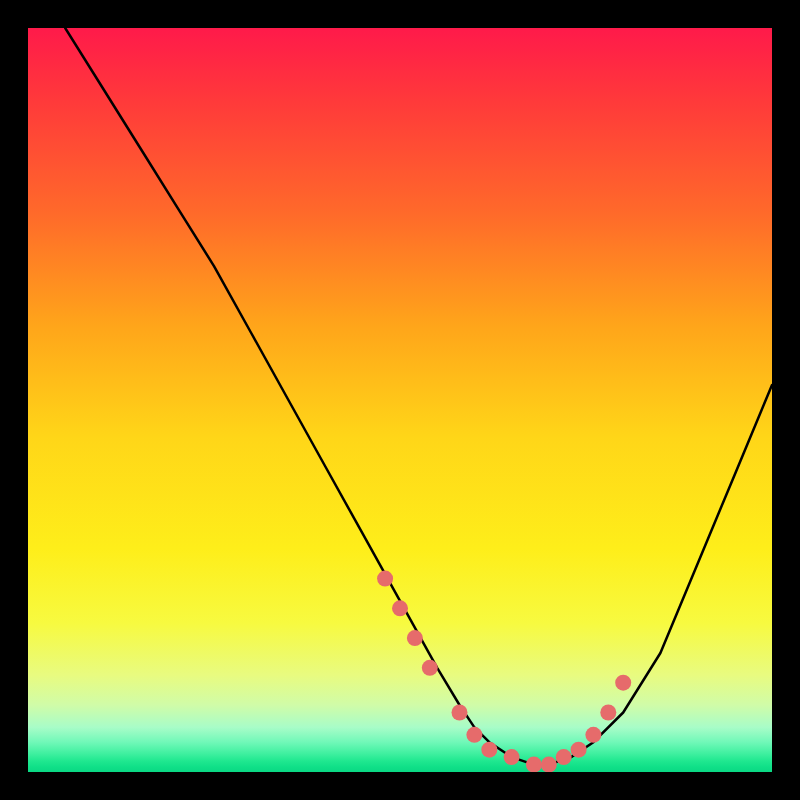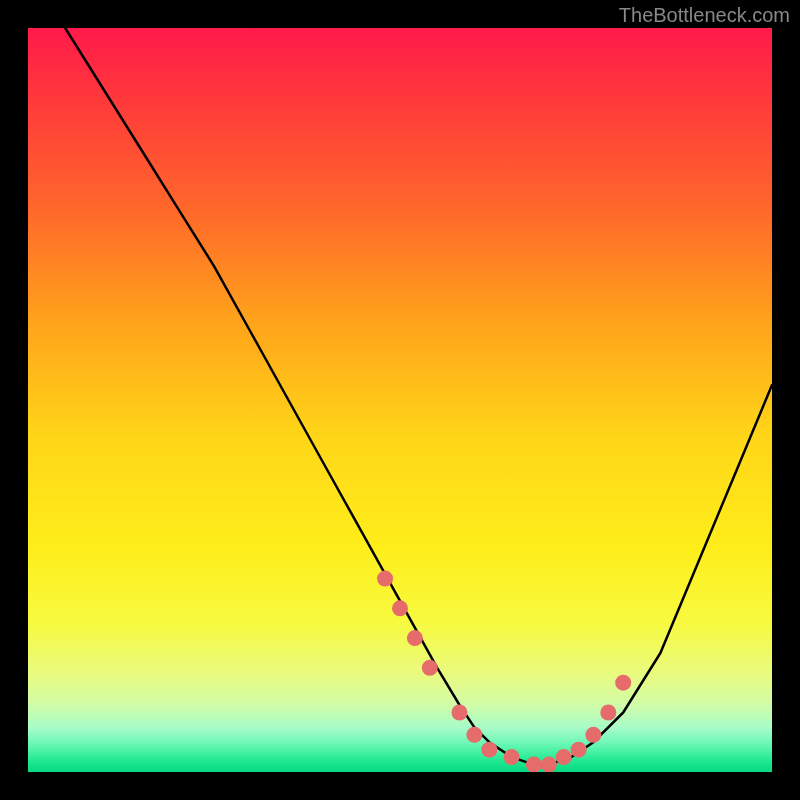--- a/index.html
+++ b/index.html
@@ -48,21 +48,20 @@
     left: 0;
     top: 0;
     width: 744px;
     height: 744px;
   }
 </style>
 </head>
 <body>
 
 <div class="container">
-  <div class="attribution">TheBottleneck.com</div>
   <div class="plot-area">
     <svg class="curve-svg" viewBox="0 0 744 744">
       <g id="curve-group">
           <path d="M37.2,0.0 L74.4,59.5 L111.6,119.0 L148.8,178.6 L186.0,238.1 L223.2,305.0 L260.4,372.0 L297.6,439.0 L334.8,505.9 L372.0,572.9 L409.2,639.8 L431.5,677.0 L446.4,699.4 L461.3,714.2 L483.6,729.1 L505.9,736.6 L520.8,736.6 L543.1,729.1 L565.4,714.2 L595.2,684.5 L632.4,625.0 L669.6,535.7 L706.8,446.4 L744.0,357.1 " fill="none" stroke="#000000" stroke-width="2.5" stroke-linecap="round" stroke-linejoin="round"></path>
         </g>
       <g id="marker-group">
           <circle cx="357.1" cy="550.6" r="8" fill="#e66b6b"></circle>
           <circle cx="372.0" cy="580.3" r="8" fill="#e66b6b"></circle>
           <circle cx="386.9" cy="610.1" r="8" fill="#e66b6b"></circle>
           <circle cx="401.8" cy="639.8" r="8" fill="#e66b6b"></circle>

